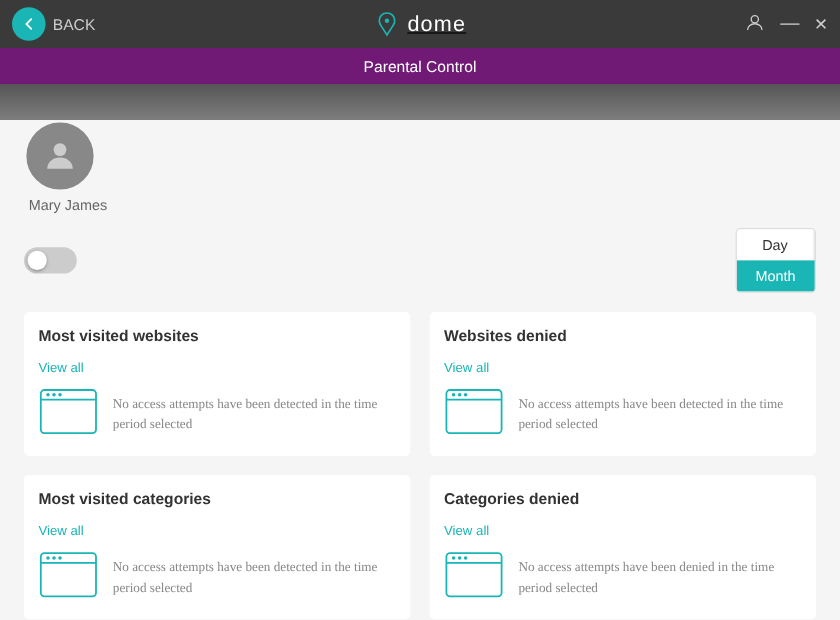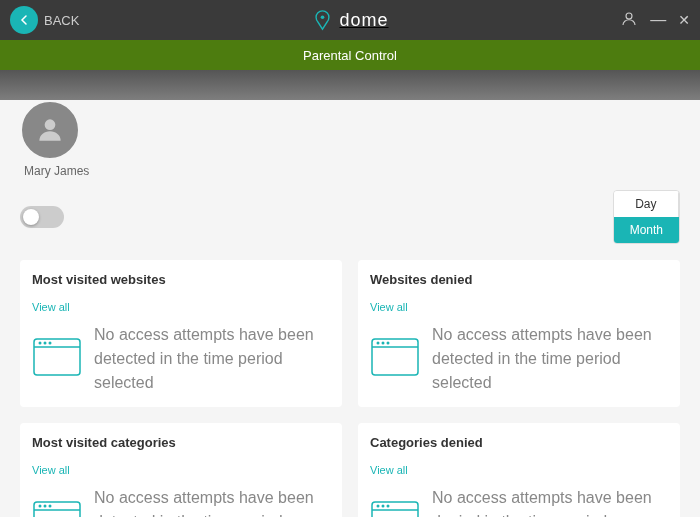--- a/index.html
+++ b/index.html
@@ -65,21 +65,21 @@
       gap: 12px;
     }
     .window-controls span {
       color: #ccc;
       cursor: pointer;
       font-size: 14px;
     }
 
     
     .sub-header {
-      background: #4d7c0f;
+      background: #701a75;
       height: 30px;
       display: flex;
       align-items: center;
       justify-content: center;
     }
     .sub-header-title {
       color: white;
       font-size: 13px;
     }
 
@@ -239,23 +239,24 @@
 
     .browser-icon {
       flex-shrink: 0;
     }
     .browser-icon svg {
       width: 50px;
       height: 40px;
     }
 
     .no-access-text {
-      font-size: 16px;
+      font-size: 11px;
       color: #888;
       line-height: 1.5;
+      font-family: Liberation Serif, serif;
     }
   </style>
 </head>
 <body>
 
 <div class="title-bar">
   <button class="back-btn">
     <svg width="10" height="10" viewBox="0 0 10 10" fill="white">
       <path d="M7 1L3 5L7 9" stroke="white" stroke-width="1.5" fill="none" stroke-linecap="round"></path>
     </svg>

